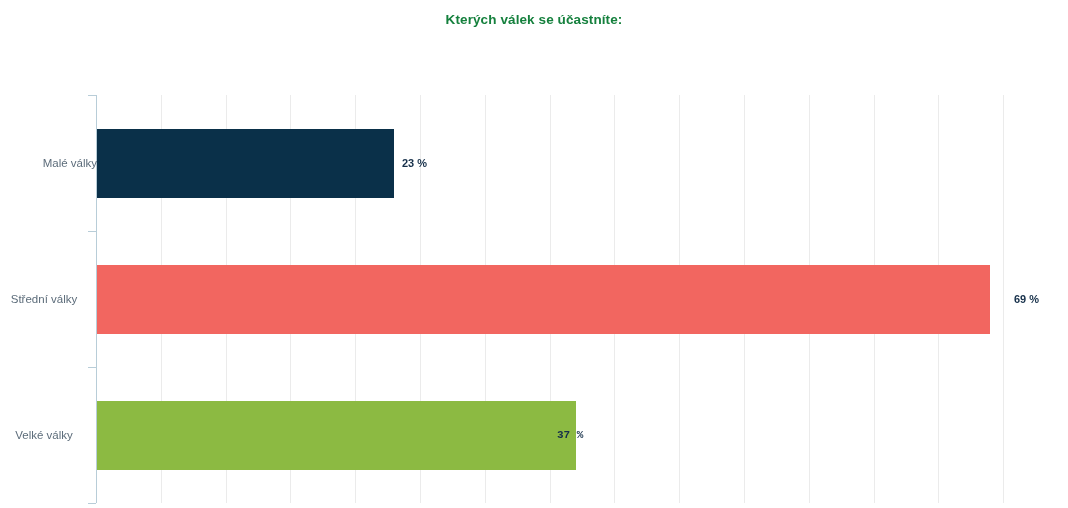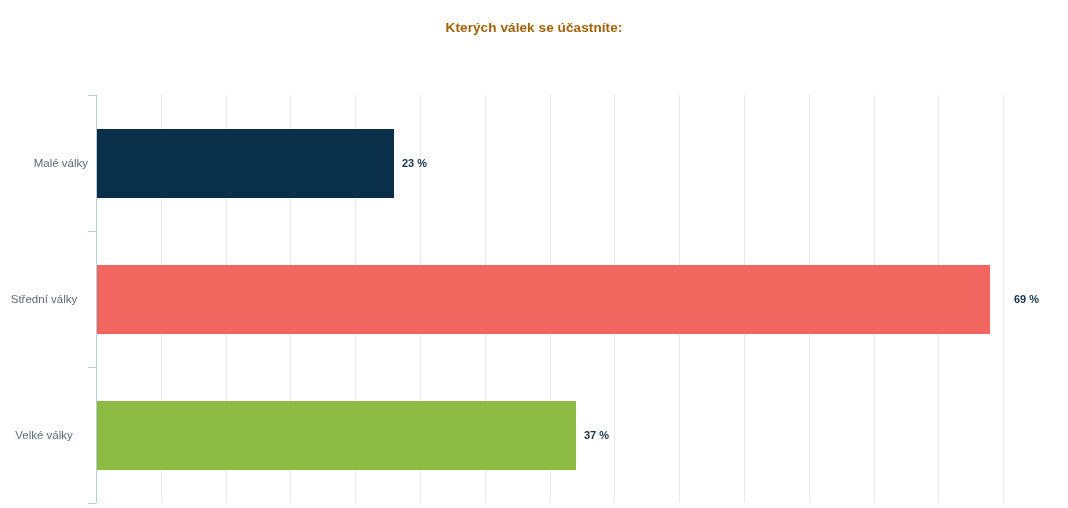--- a/index.html
+++ b/index.html
@@ -19,26 +19,26 @@
     position: relative;
     width: 1068px;
     height: 508px;
     background: #ffffff;
   }
 
   
   .chart-title {
     position: absolute;
     left: 0;
-    top: 20px;
+    top: 12px;
     width: 1068px;
     text-align: center;
     font-size: 13.5px;
     font-weight: bold;
-    color: #a16207;
+    color: #15803d;
     letter-spacing: 0.1px;
     white-space: nowrap;
   }
 
   
   .plot-area {
     position: absolute;
     left: 96px;
     top: 95px;
     width: 828px;
@@ -125,30 +125,30 @@
         <div class="gridline" style="left: 778px;"></div>
         <div class="gridline" style="left: 842px;"></div>
         <div class="gridline" style="left: 907px;"></div>
       </div>
     <div id="bars-layer">
         <div class="bar" title="Malé války 23 %" style="left: 0px; top: 34px; width: 298px; background: rgb(10, 48, 73);"></div>
         <div class="bar-value" style="left: 306px; top: 62px;">23 %</div>
         <div class="bar" title="Střední války 69 %" style="left: 0px; top: 170px; width: 894px; background: rgb(242, 102, 96);"></div>
         <div class="bar-value" style="left: 902px; top: 198px; padding-left: 16px;">69 %</div>
         <div class="bar" title="Velké války 37 %" style="left: 0px; top: 306px; width: 480px; background: rgb(140, 186, 66);"></div>
-        <div class="bar-value" style="left: 488px; top: 334px;">37 %</div>
+        <div class="bar-value" style="left: 461px; top: 334px; font-family: Liberation Mono, monospace;">37 %</div>
       </div>
   </div>
 
   <div class="y-axis" id="y-axis">
       <div class="y-tick" style="top: 0px;"></div>
       <div class="y-tick" style="top: 136px;"></div>
       <div class="y-tick" style="top: 272px;"></div>
       <div class="y-tick" style="top: 408px;"></div>
     </div>
 
   <div id="labels-layer">
-      <div class="cat-label" style="right: auto; left: 0px; width: 88px; top: 156px; position: absolute;">Malé války</div>
+      <div class="cat-label" style="right: auto; left: 9px; width: 88px; top: 156px; position: absolute;">Malé války</div>
       <div class="cat-label" style="right: auto; left: 0px; width: 88px; top: 292px; position: absolute; text-align: center;">Střední války</div>
       <div class="cat-label" style="right: auto; left: 0px; width: 88px; top: 428px; position: absolute; text-align: center;">Velké války</div>
     </div>
 
 </div>
 
 </body></html>

